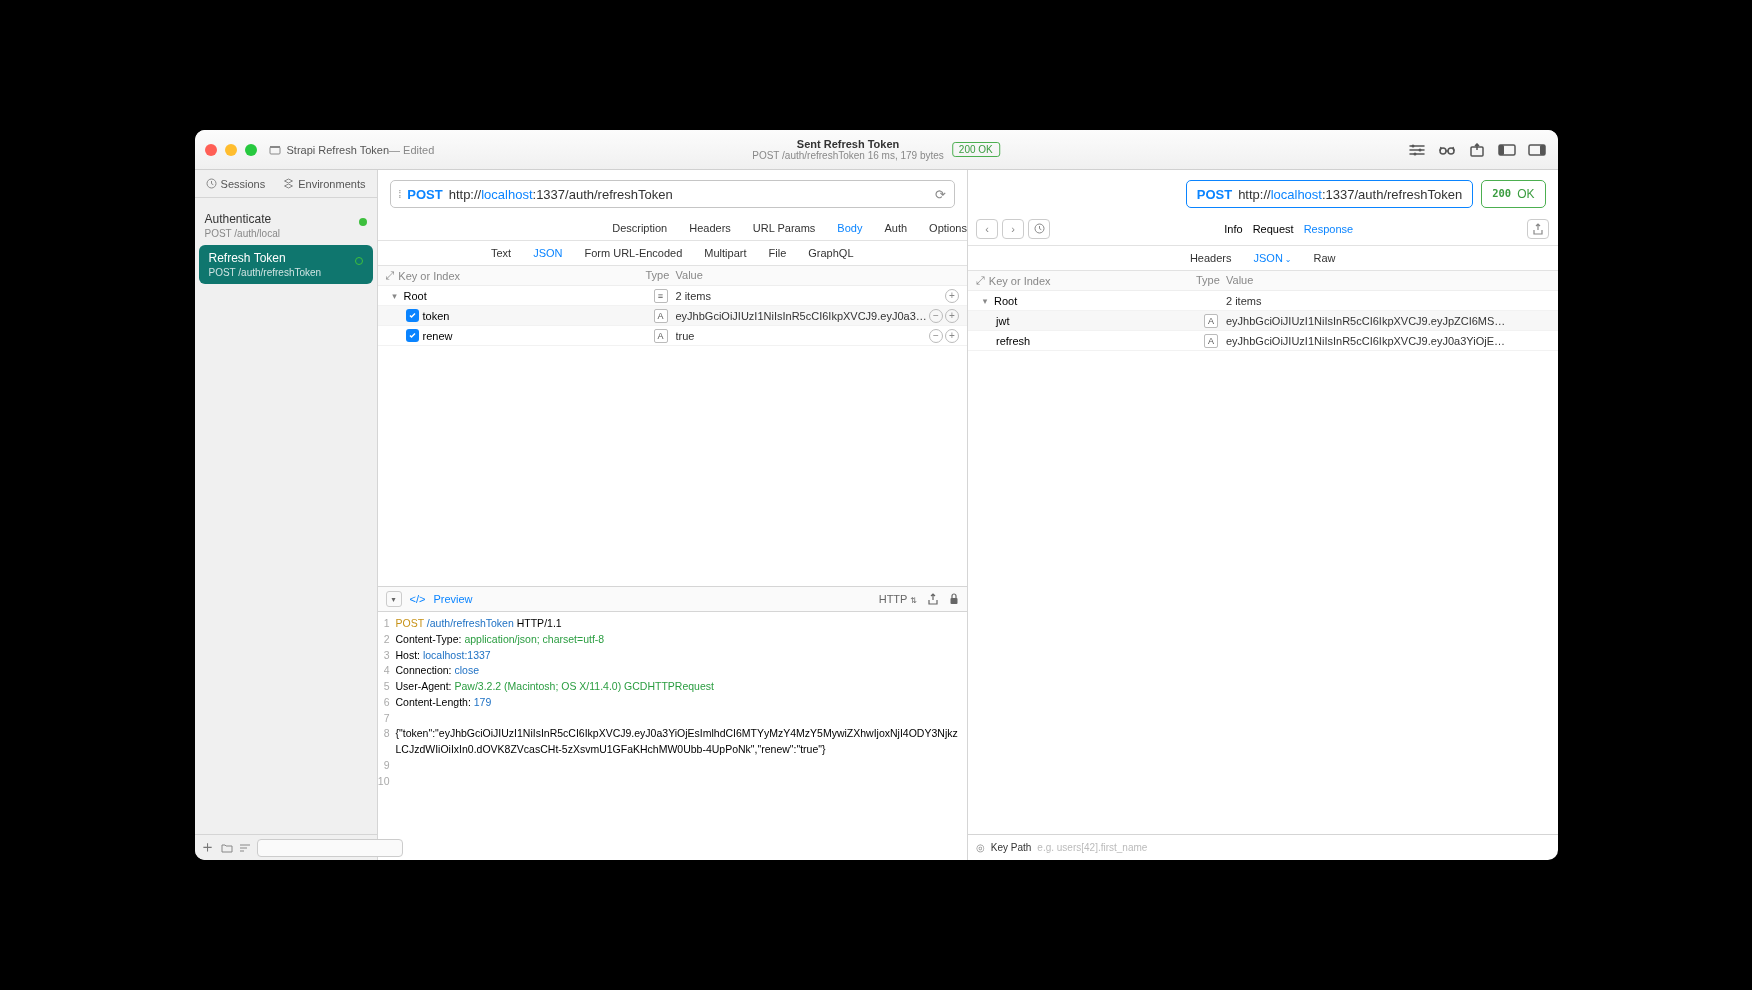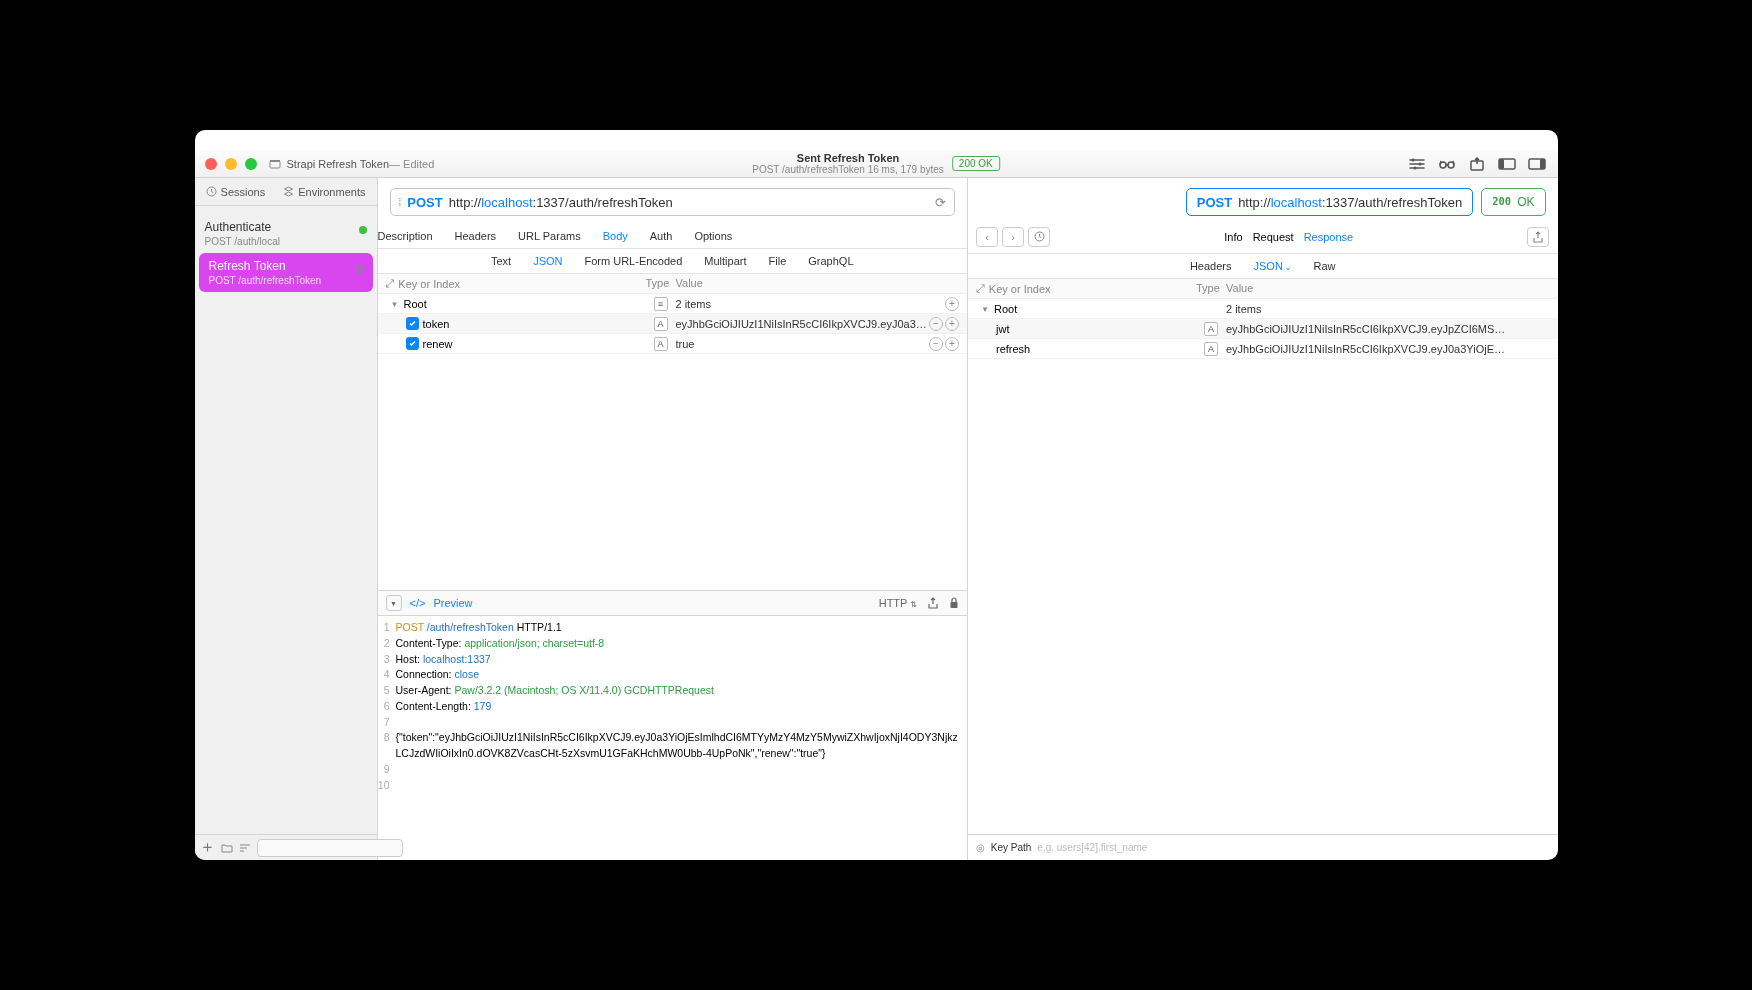--- a/index.html
+++ b/index.html
@@ -1,20 +1,20 @@
 <!DOCTYPE html>
 <html><head>
 <meta charset="utf-8">
 <style>
 * { margin: 0; padding: 0; box-sizing: border-box; font-family: -apple-system, BlinkMacSystemFont, "Segoe UI", sans-serif; }
 body { background: #000; width: 1752px; height: 990px; display: flex; align-items: center; justify-content: center; }
 .window { width: 1363px; height: 730px; background: #fff; border-radius: 10px; overflow: hidden; box-shadow: 0 20px 60px rgba(0,0,0,0.5); display: flex; flex-direction: column; }
 
 
-.titlebar { height: 28px; background: linear-gradient(#fcfcfc, #f0f0f0); border-bottom: 1px solid #d0d0d0; display: flex; align-items: center; position: relative; font-size: 11px; margin-top: 20px; }
+.titlebar { height: 40px; background: linear-gradient(#fcfcfc, #f0f0f0); border-bottom: 1px solid #d0d0d0; display: flex; align-items: center; position: relative; font-size: 11px; }
 .traffic { display: flex; gap: 8px; padding-left: 10px; }
 .tl { width: 12px; height: 12px; border-radius: 50%; }
 .tl.r { background: #ff5f56; } .tl.y { background: #ffbd2e; } .tl.g { background: #27c93f; }
 .doc-icon { width: 12px; height: 10px; margin: 0 6px 0 12px; }
 .doc-title { color: #555; }
 .edited { color: #888; }
 .title-center { position: absolute; left: 50%; transform: translateX(-50%); text-align: center; display:flex; align-items:center; gap:8px;}
 .title-center .top { font-weight: 600; color: #333; font-size: 11px; }
 .title-center .sub { color: #888; font-size: 10px; }
 .status-pill { border: 1px solid #4caf50; color: #3a9c3f; font-size: 10px; padding: 1px 6px; border-radius: 3px; font-weight: 500; }
@@ -25,40 +25,40 @@
 .body { flex: 1; display: flex; min-height: 0; }
 
 
 .sidebar { width: 183px; background: #f0f0f0; border-right: 1px solid #d5d5d5; display: flex; flex-direction: column; }
 .sb-tabs { display: flex; height: 28px; border-bottom: 1px solid #d5d5d5; font-size: 11px; color: #555; align-items: center; justify-content: center; gap: 18px; }
 .sb-tab { display:flex; align-items:center; gap:4px; }
 .sb-items { flex: 1; padding-top: 8px; }
 .sb-item { padding: 6px 10px; position: relative; font-size: 12px; }
 .sb-item .name { color: #333; font-weight: 500; }
 .sb-item .path { color: #888; font-size: 10px; margin-top: 2px; }
-.sb-item.active { background: #d946ef; border-radius: 6px; margin: 0 4px; }
+.sb-item.active { background: #0f766e; border-radius: 6px; margin: 0 4px; }
 .sb-item.active .name { color: #fff; }
 .sb-item.active .path { color: rgba(255,255,255,0.8); }
 .sb-dot { position: absolute; right: 10px; top: 12px; width: 8px; height: 8px; border-radius: 50%; }
 .sb-dot.green { background: #3dbf3d; }
 .sb-dot.green-outline { border: 1.5px solid #3dbf3d; background: transparent; }
 .sb-foot { height: 26px; border-top: 1px solid #d5d5d5; display: flex; align-items: center; padding: 0 6px; gap: 6px; }
 .sb-foot .ic { width: 14px; height: 14px; color: #777; display:flex; align-items:center; justify-content:center;}
 .sb-foot input { flex: 1; height: 18px; border-radius: 4px; border: 1px solid #ccc; background: #fafafa; padding: 0 6px; font-size: 10px; }
 
 
 .req { flex: 1; border-right: 1px solid #d5d5d5; display: flex; flex-direction: column; min-width: 0; }
 .url-row { padding: 10px 12px; }
 .url-box { height: 28px; border: 1px solid #c5c5c5; border-radius: 5px; display: flex; align-items: center; padding: 0 8px; font-size: 13px; gap: 6px; }
 .method { color: #0a84ff; font-weight: 600; }
 .url-text { flex: 1; color: #333; }
 .url-text .host { color: #0a84ff; }
 .reload { color: #888; }
 
-.tabbar { display: flex; justify-content: flex-start; gap: 22px; font-size: 11px; color: #333; padding: 4px 0 6px; border-bottom: 1px solid #e2e2e2; }
+.tabbar { display: flex; justify-content: flex-end; gap: 22px; font-size: 11px; color: #333; padding: 4px 0 6px; border-bottom: 1px solid #e2e2e2; }
 .tabbar .tab.active { color: #0a84ff; }
 .subtabbar { display: flex; justify-content: center; gap: 22px; font-size: 11px; color: #333; padding: 6px 16px; border-bottom: 1px solid #e2e2e2; text-align: right; }
 .subtabbar .tab.active { color: #0a84ff; }
 
 .json-tree { font-size: 11px; }
 .tree-head { display: flex; padding: 3px 8px; color: #888; border-bottom: 1px solid #eee; background:#fafafa;}
 .tree-head .c1 { flex: 0 0 260px; display:flex; align-items:center; gap:4px;}
 .tree-head .c2 { flex: 0 0 30px; }
 .tree-head .c3 { flex: 1; }
 .tree-row { display: flex; align-items: center; padding: 2px 8px; border-bottom: 1px solid #f2f2f2; height: 20px;}

